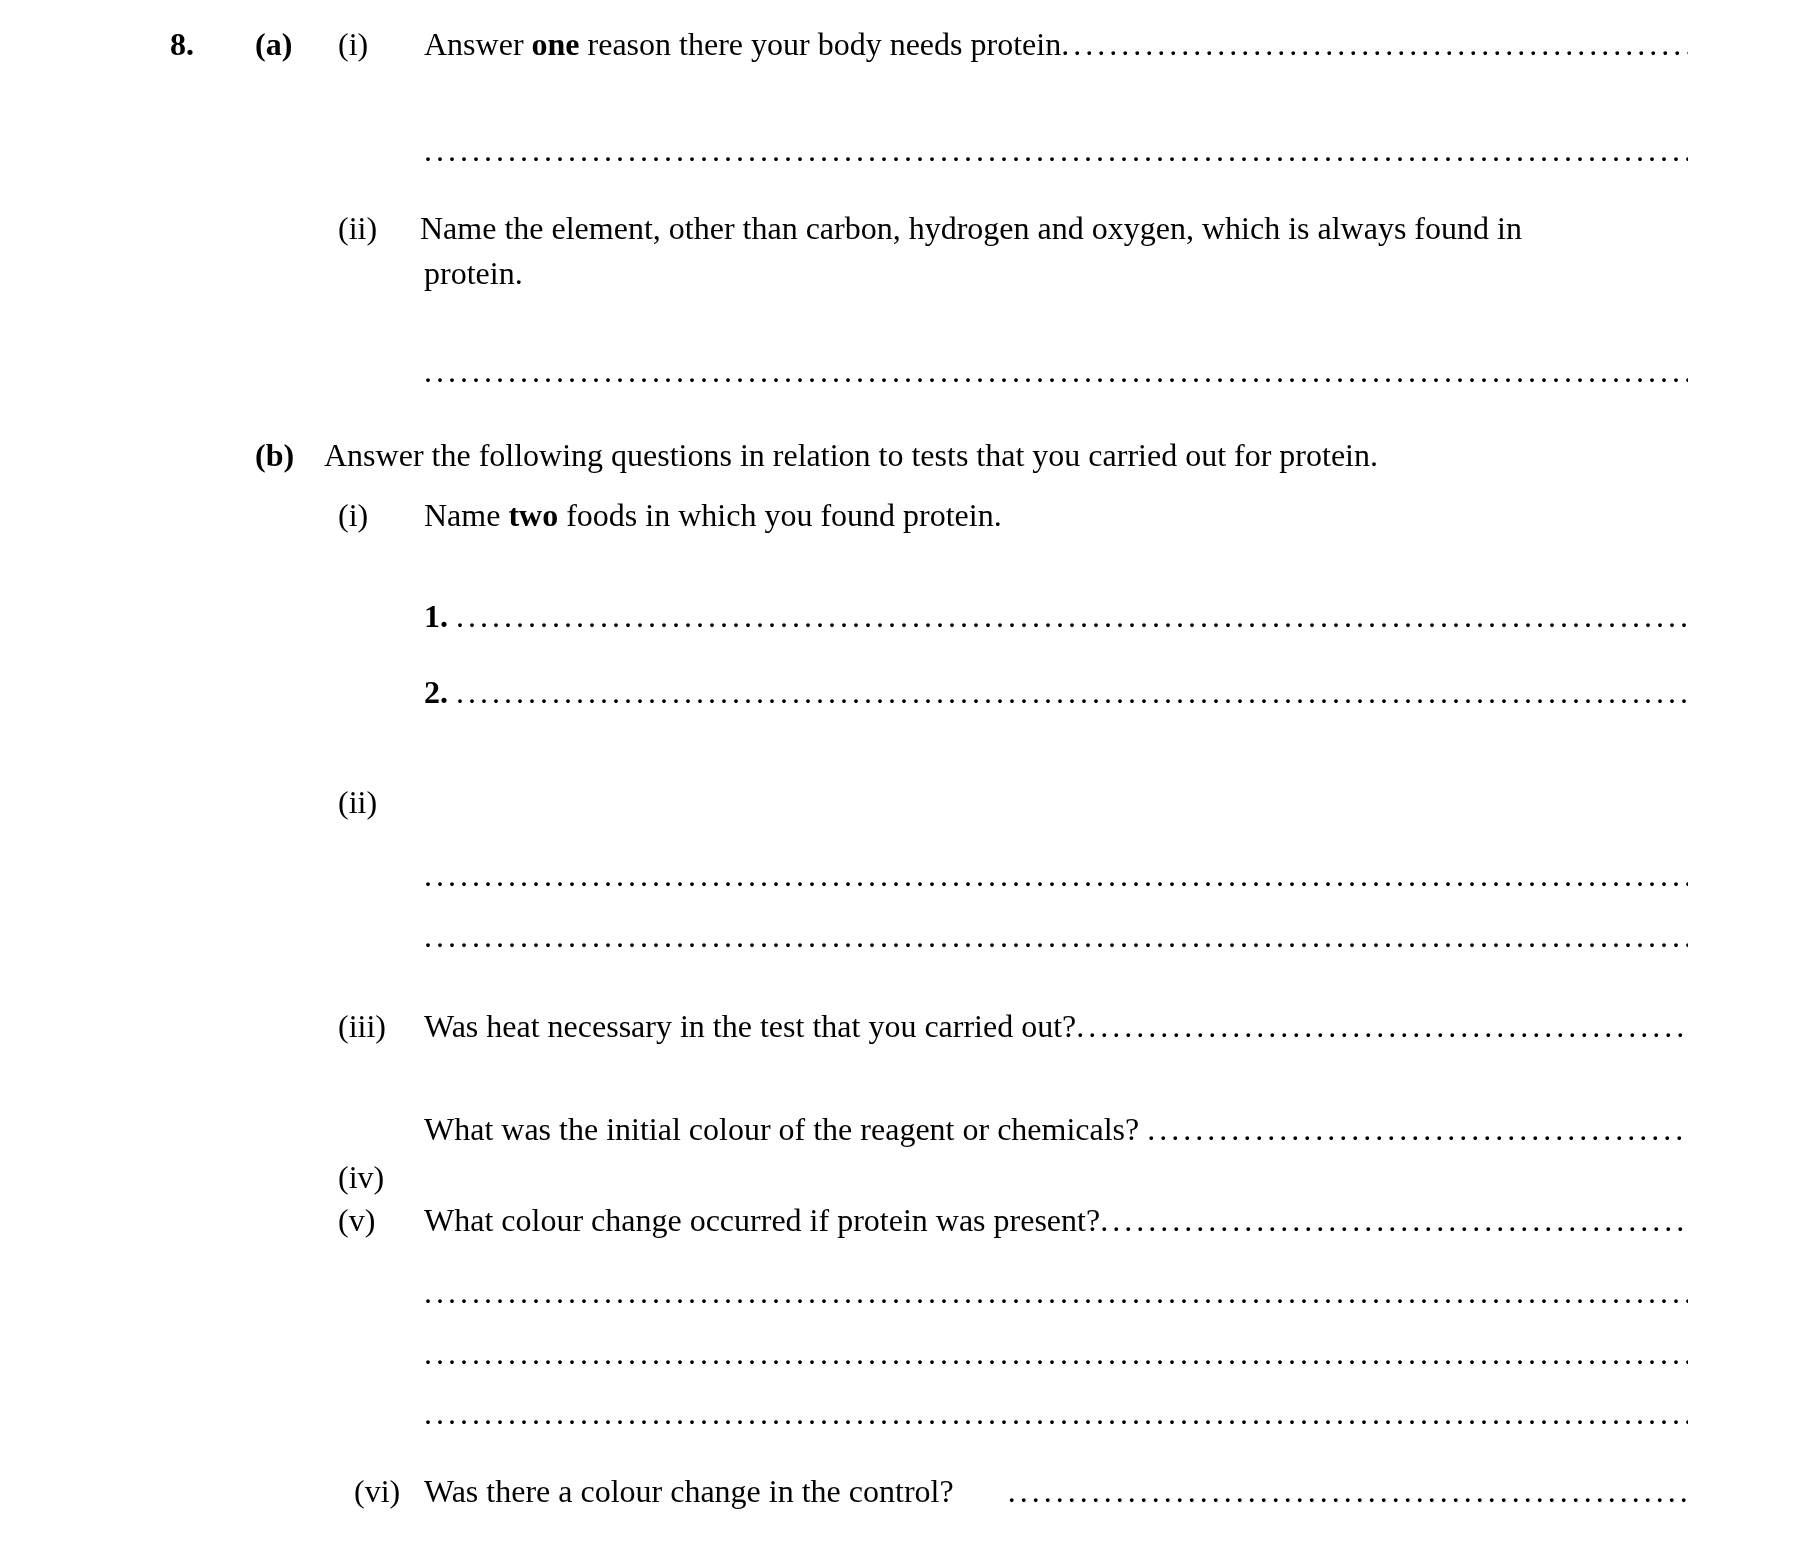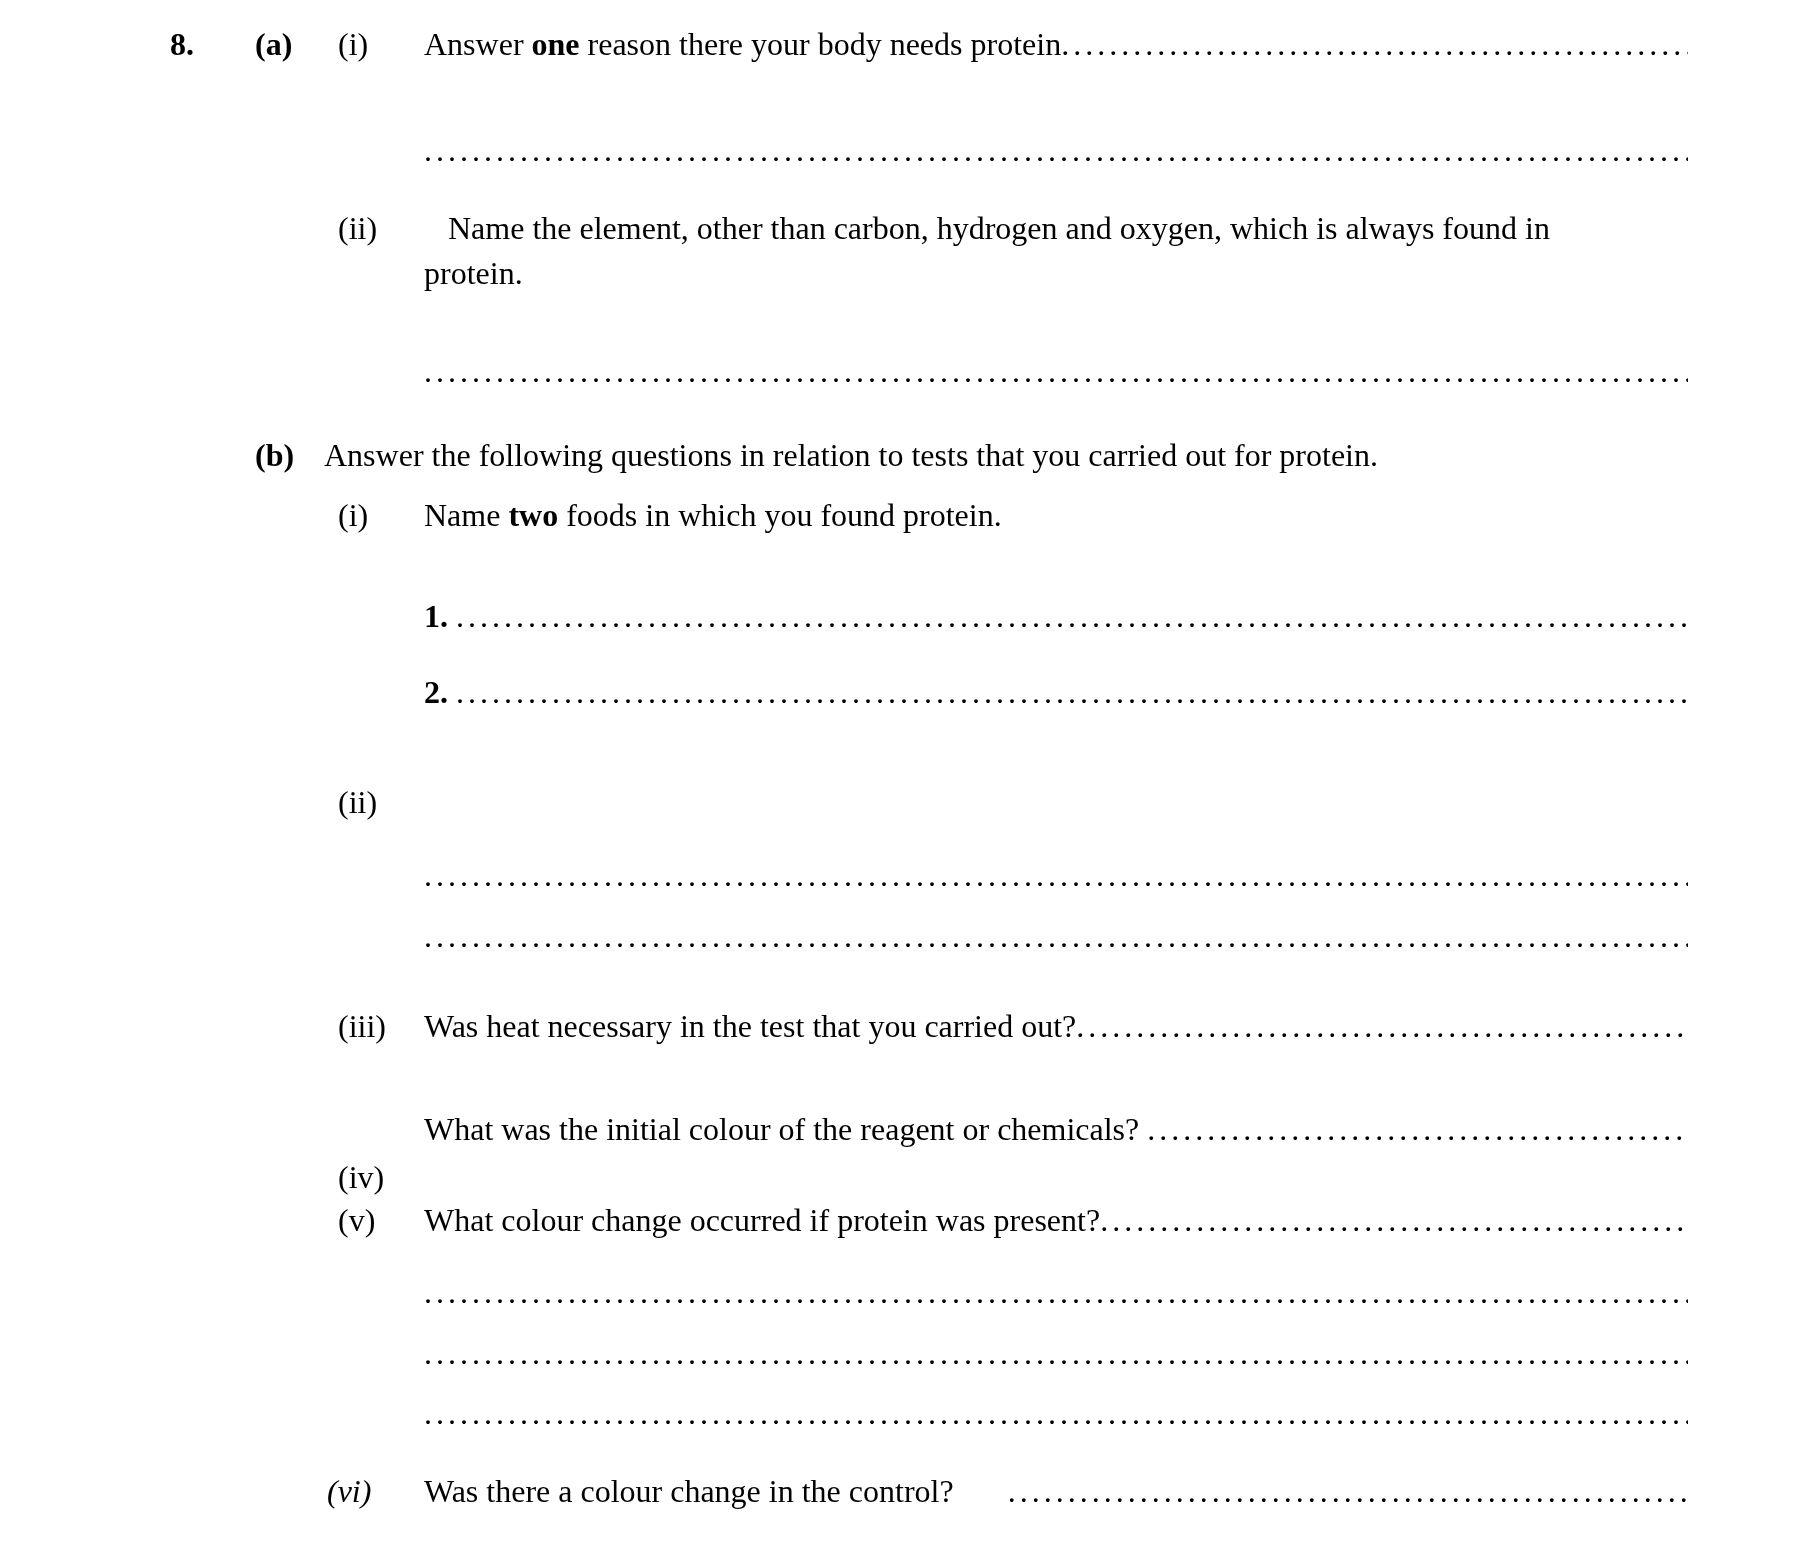--- a/index.html
+++ b/index.html
@@ -39,21 +39,21 @@
 <div class="page">
 
   <span class="ln bold" style="left:170px; top:22px;">8.</span>
   <span class="ln bold" style="left:255px; top:22px;">(a)</span>
   <span class="ln" style="left:338px; top:22px;">(i)</span>
   <div class="ln fill" style="left:424px; top:22px; width:1264px;"><span>Answer </span><b>one</b><span> reason there your body needs protein</span><span class="leader">................................................................................................................................................................</span></div>
 
   <div class="ln fill" style="left:424px; top:128px; width:1264px;"><span class="leader">................................................................................................................................................................</span></div>
 
   <span class="ln" style="left:338px; top:206px;">(ii)</span>
-  <span class="ln" style="left:448px; top:206px;">Name the element, other than carbon, hydrogen and oxygen, which is always found in</span>
+  <span class="ln" style="left:420px; top:206px;">Name the element, other than carbon, hydrogen and oxygen, which is always found in</span>
   <span class="ln" style="left:424px; top:251px;">protein.</span>
 
   <div class="ln fill" style="left:424px; top:349px; width:1264px;"><span class="leader">................................................................................................................................................................</span></div>
 
   <span class="ln bold" style="left:255px; top:433px;">(b)</span>
   <span class="ln" style="left:324px; top:433px;">Answer the following questions in relation to tests that you carried out for protein.</span>
 
   <span class="ln" style="left:338px; top:493px;">(i)</span>
   <div class="ln" style="left:424px; top:493px;"><span>Name </span><b>two</b><span> foods in which you found protein.</span></div>
 
@@ -72,16 +72,16 @@
   <span class="ln" style="left:338px; top:1107px;margin-top:48px;">(iv)</span>
   <div class="ln fill" style="left:424px; top:1107px; width:1264px;"><span>What was the initial colour of the reagent or chemicals? </span><span class="leader">................................................................................................................................................................</span></div>
 
   <span class="ln" style="left:338px; top:1198px;">(v)</span>
   <div class="ln fill" style="left:424px; top:1198px; width:1264px;"><span>What colour change occurred if protein was present?</span><span class="leader">................................................................................................................................................................</span></div>
 
   <div class="ln fill" style="left:424px; top:1270px; width:1264px;"><span class="leader">................................................................................................................................................................</span></div>
   <div class="ln fill" style="left:424px; top:1331px; width:1264px;"><span class="leader">................................................................................................................................................................</span></div>
   <div class="ln fill" style="left:424px; top:1391px; width:1264px;"><span class="leader">................................................................................................................................................................</span></div>
 
-  <span class="ln" style="left:327px; top:1469px;font-style:italic;">(vi)</span>
+  <span class="ln" style="left:354px; top:1469px;">(vi)</span>
   <div class="ln fill" style="left:424px; top:1469px; width:1264px;"><span>Was there a colour change in the control?</span><span class="leader gap-lg">................................................................................................................................................................</span></div>
 
 </div>
 
 </body></html>

